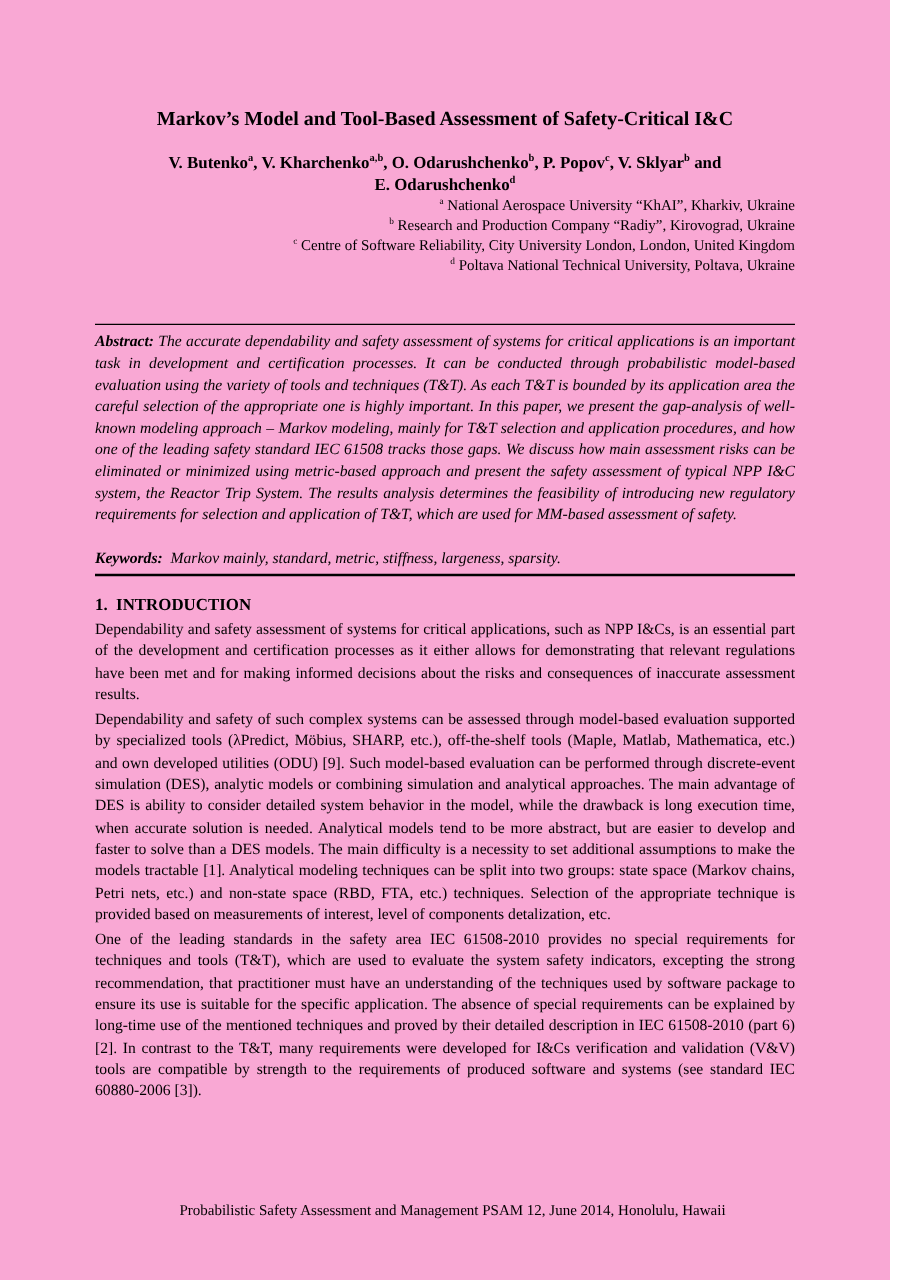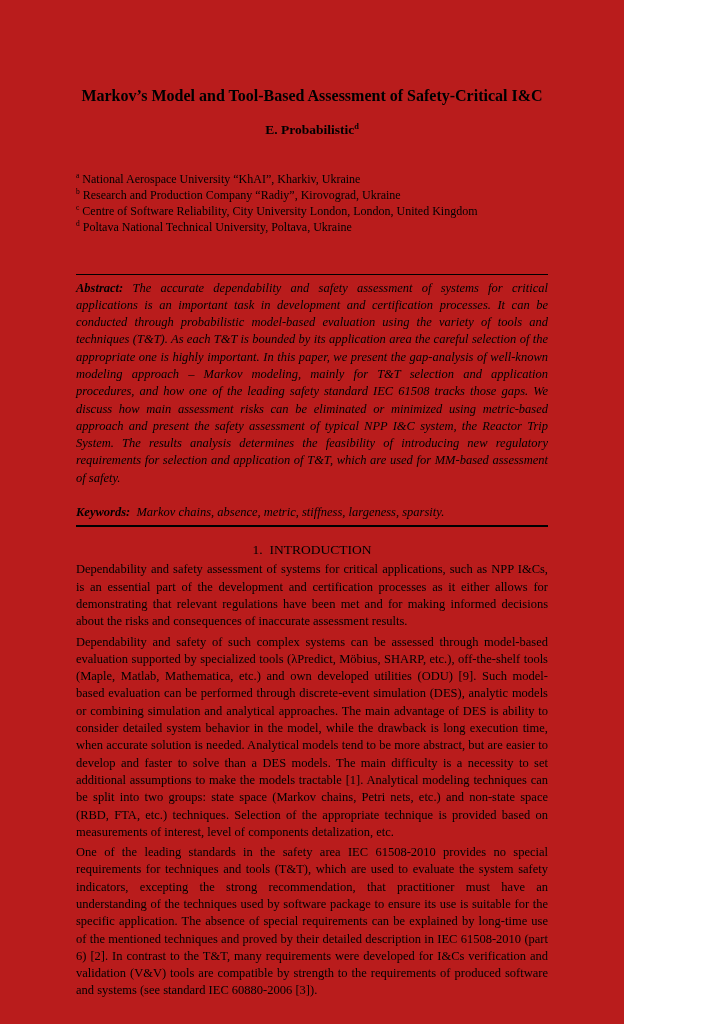--- a/index.html
+++ b/index.html
@@ -2,24 +2,24 @@
 <html><head>
 <meta charset="utf-8">
 <style>
   html, body {
     margin: 0;
     padding: 0;
     background: #ffffff;
   }
   .page {
     position: relative;
-    width: 624px;
+    width: 712px;
     height: 1024px;
     box-sizing: border-box;
-    background: #b91c1c;
+    background: #f9a8d4;
     color: #000000;
     font-family: "Liberation Serif", serif;
     padding: 85px 76px 0 76px;
     overflow: hidden;
   }
   .title {
     margin: 0;
     font-size: 16px;
     line-height: 22px;
     font-weight: bold;
@@ -29,22 +29,21 @@
   .authors {
     margin-top: 14px;
     text-align: center;
   }
   .authors-line {
     font-size: 13.5px;
     line-height: 17.5px;
     font-weight: bold;
   }
   .affiliations {
-    text-align: left;
-    margin-top: 32px;
+    text-align: right;
   }
   .affil-line {
     font-size: 12px;
     line-height: 16px;
   }
   sup {
     font-size: 0.62em;
     vertical-align: super;
     line-height: 0;
   }
@@ -63,23 +62,22 @@
   }
   .keywords-line {
     font-size: 12.5px;
     line-height: 17.3px;
     margin: 17px 0 0 0;
   }
   .section-heading {
     margin: 14px 0 0 0;
     font-size: 13.5px;
     line-height: 17px;
-    font-weight: normal;
+    font-weight: bold;
     white-space: pre-wrap;
-    text-align: center;
   }
   .para { margin-top: 3px; }
   .footer {
     position: absolute;
     left: 0;
     top: 961px;
     width: 724px;
     text-align: center;
     font-size: 12px;
     line-height: 15px;
@@ -88,35 +86,37 @@
 </head>
 <body>
 
 <div class="page">
 
   <h1 class="title">
     <span class="title-line">Markov’s Model and Tool-Based Assessment of Safety-Critical I&amp;C</span>
   </h1>
 
   <div class="authors">
-      <div class="authors-line"><span>E. Probabilistic</span><sup>d</sup></div>
+      <div class="authors-line"><span>V. Butenko</span><sup>a</sup>, <span>V. Kharchenko</span><sup>a,b</sup>, <span>O. Odarushchenko</span><sup>b</sup>, <span>P. Popov</span><sup>c</sup>, <span>V. Sklyar</span><sup>b</sup> and</div>
+      <div class="authors-line"><span>E. Odarushchenko</span><sup>d</sup></div>
     </div>
 
   <div class="affiliations">
       <div class="affil-line"><sup>a</sup> National Aerospace University “KhAI”, Kharkiv, Ukraine</div>
       <div class="affil-line"><sup>b</sup> Research and Production Company “Radiy”, Kirovograd, Ukraine</div>
       <div class="affil-line"><sup>c</sup> Centre of Software Reliability, City University London, London, United Kingdom</div>
       <div class="affil-line"><sup>d</sup> Poltava National Technical University, Poltava, Ukraine</div>
     </div>
 
   <div class="abstract-block">
     <p class="body-text"><b>Abstract:</b> <span>The accurate dependability and safety assessment of systems for critical applications is an important task in development and certification processes. It can be conducted through probabilistic model-based evaluation using the variety of tools and techniques (T&amp;T). As each T&amp;T is bounded by its application area the careful selection of the appropriate one is highly important. In this paper, we present the gap-analysis of well-known modeling approach – Markov modeling, mainly for T&amp;T selection and application procedures, and how one of the leading safety standard IEC 61508 tracks those gaps. We discuss how main assessment risks can be eliminated or minimized using metric-based approach and present the safety assessment of typical NPP I&amp;C system, the Reactor Trip System.  The results analysis determines the feasibility of introducing new regulatory requirements for selection and application of T&amp;T, which are used for MM-based assessment of safety.</span></p>
-    <p class="keywords-line"><b>Keywords:</b>&nbsp; <span>Markov chains, absence, metric, stiffness, largeness, sparsity.</span></p>
+    <p class="keywords-line"><b>Keywords:</b>&nbsp; <span>Markov mainly, standard, metric, stiffness, largeness, sparsity.</span></p>
   </div>
 
   <h2 class="section-heading">1.  INTRODUCTION</h2>
 
   <p class="body-text para">Dependability and safety assessment of systems for critical applications, such as NPP I&amp;Cs, is an essential part of the development and certification processes as it either allows for demonstrating that relevant regulations have been met and for making informed decisions about the risks and consequences of inaccurate assessment results.</p>
   <p class="body-text para">Dependability and safety of such complex systems can be assessed through model-based evaluation supported by specialized tools (λPredict, Möbius, SHARP, etc.), off-the-shelf tools (Maple, Matlab, Mathematica, etc.) and own developed utilities (ODU) [9].  Such model-based evaluation can be performed through discrete-event simulation (DES), analytic models or combining simulation and analytical approaches. The main advantage of DES is ability to consider detailed system behavior in the model, while the drawback is long execution time, when accurate solution is needed. Analytical models tend to be more abstract, but are easier to develop and faster to solve than a DES models. The main difficulty is a necessity to set additional assumptions to make the models tractable [1]. Analytical modeling techniques can be split into two groups: state space (Markov chains, Petri nets, etc.) and non-state space (RBD, FTA, etc.) techniques. Selection of the appropriate technique is provided based on measurements of interest, level of components detalization, etc.</p>
   <p class="body-text para">One of the leading standards in the safety area IEC 61508-2010 provides no special requirements for techniques and tools (T&amp;T), which are used to evaluate the system safety indicators, excepting the strong recommendation, that practitioner must have an understanding of the techniques used by software package to ensure its use is suitable for the specific application. The absence of special requirements can be explained by long-time use of the mentioned techniques and proved by their detailed description in IEC 61508-2010 (part 6) [2]. In contrast to the T&amp;T, many requirements were developed for I&amp;Cs verification and validation (V&amp;V) tools are compatible by strength to the requirements of produced software and systems (see standard IEC 60880-2006 [3]).</p>
 
+  <div class="footer">Probabilistic Safety Assessment and Management PSAM 12, June 2014, Honolulu, Hawaii</div>
 
 </div>
 
 </body></html>

